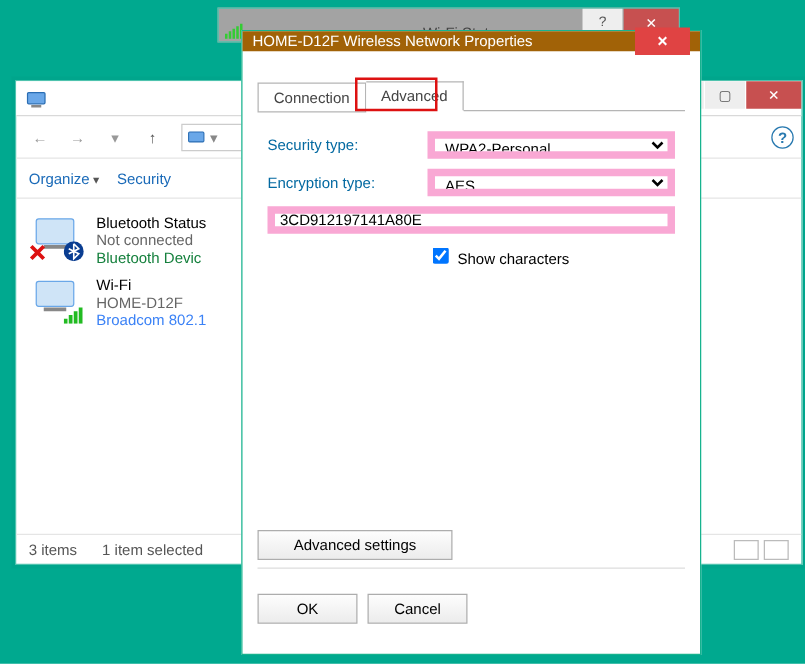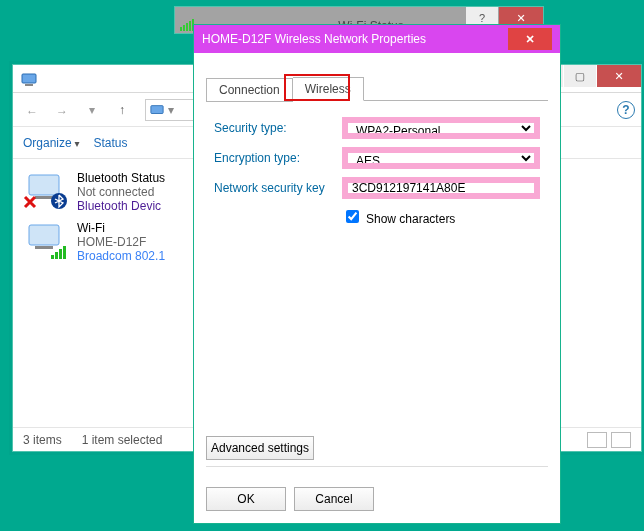--- a/index.html
+++ b/index.html
@@ -36,34 +36,34 @@
 
   
   .wifistatusbar { position:absolute; left:174px; top:6px; width:370px; height:28px; background:#a3a3a3; border:1px solid #4fc3ae; display:flex; align-items:flex-end; }
   .wifistatusbar .ttl { flex:1; text-align:center; color:#444; }
 
   
   .propdlg {
     position: absolute; left: 193px; top: 24px; width: 368px; height: 500px;
     background: #fff; border: 1px solid #17b38e;
   }
-  .prophdr { height:28px; background:#d946ef; color:#fff; display:flex; align-items:center; padding:0 8px; font-size:13px;}
+  .prophdr { height:16px; background:#a16207; color:#fff; display:flex; align-items:center; padding:0 8px; font-size:13px;}
   .prophdr .pclose { margin-left:auto; }
   .propbody { padding: 24px 12px 8px 12px; height: calc(100% - 28px); display:flex; flex-direction:column;}
   .tabs { display:flex; position:relative; }
   .tab { padding:4px 12px; border:1px solid #b5b5b5; background:#fff; color:#444; border-bottom:1px solid #fff; position:relative; }
   .tab.inactive { background:#fff; border-bottom:1px solid #b5b5b5; top:1px; }
   .tabline { flex:1; border-bottom:1px solid #b5b5b5; }
   .tabhl { position:absolute; border:2px solid #d11; pointer-events:none; }
   .form { padding: 16px 8px 0 8px; flex:1; }
   .frow { display:flex; align-items:center; margin-bottom:8px; gap:8px; }
   .frow label { width:120px; color:#0369a1; }
   .frow select, .frow input[type=text] { flex:1; height:22px; border:6px solid #f9a8d4; padding:0 4px; background:#fff; font-size:12px; }
   .chkrow { margin-left:128px; display:flex; align-items:flex-end; gap:4px; margin-top:4px;}
-  .advbtn { width:108px; height:24px; border:1px solid #adadad; background:linear-gradient(#fdfdfd,#ececec); display:flex; align-items:center; justify-content:center; margin-top:auto; margin-bottom: 6px;}
+  .advbtn { width:156px; height:24px; border:1px solid #adadad; background:linear-gradient(#fdfdfd,#ececec); display:flex; align-items:center; justify-content:center; margin-top:auto; margin-bottom: 6px;}
   .btnrow { padding:8px 0 4px 0; margin-top:12px; display:flex; justify-content:flex-start; gap:8px; }
   .dlgbtn { width:80px; height:24px; border:1px solid #adadad; background:linear-gradient(#fdfdfd,#ececec); display:flex; align-items:center; justify-content:center;}
 
   svg { display:block; }
 </style>
 </head>
 <body>
 
 <div class="wifistatusbar">
   <svg class="sysicon" viewBox="0 0 16 16">
@@ -111,41 +111,41 @@
     </div>
     <div class="searchbox">
       <span>🔍</span>
     </div>
     <div class="helpicon">
         <span>?</span>
       </div>
   </div>
   <div class="toolbar">
     <span class="tool-drop">Organize</span>
-    <span>Status</span>
+    <span>Security</span>
   </div>
   <div class="content">
     <div class="netitem">
       <div class="thumb">
         <svg viewBox="0 0 44 36">
             <rect x="4" y="4" width="30" height="20" rx="2" fill="#cfe4f7" stroke="#6aa7e8"></rect>
             <rect x="10" y="25" width="18" height="3" fill="#888"></rect>
           </svg>
         <svg style="position:absolute;left:-2px;bottom:-2px" width="14" height="14" viewBox="0 0 14 14">
             <path d="M2 2 L12 12 M12 2 L2 12" stroke="#d11" stroke-width="3"></path>
           </svg>
         <svg style="position:absolute;right:2px;bottom:-2px" width="16" height="16" viewBox="0 0 16 16">
             <circle cx="8" cy="8" r="8" fill="#0a3d91"></circle>
             <path d="M8 2 L8 14 L12 10 L4 6 M8 2 L12 6 L4 10" stroke="#fff" stroke-width="1.3" fill="none"></path>
           </svg>
       </div>
       <div>
         <div>Bluetooth Status</div>
         <div style="color:#666">Not connected</div>
-        <div style="color:#4c1d95">Bluetooth Devic</div>
+        <div style="color:#15803d">Bluetooth Devic</div>
       </div>
     </div>
     <div class="netitem">
       <div class="thumb">
         <svg viewBox="0 0 44 36">
             <rect x="4" y="4" width="30" height="20" rx="2" fill="#cfe4f7" stroke="#6aa7e8"></rect>
             <rect x="10" y="25" width="18" height="3" fill="#888"></rect>
           </svg>
         <svg style="position:absolute;right:0;bottom:-2px" width="18" height="14" viewBox="0 0 18 14">
             <rect x="0" y="10" width="3" height="4" fill="#2b2"></rect>
@@ -172,35 +172,34 @@
 </div>
 
 <div class="propdlg">
   <div class="prophdr">
     <span>HOME-D12F Wireless Network Properties</span>
     <div class="pclose winbtn tealclose">✕</div>
   </div>
   <div class="propbody">
     <div class="tabs">
       <div class="tab inactive">Connection</div>
-      <div class="tab" style="border-left:none">Wireless</div>
+      <div class="tab" style="border-left:none">Advanced</div>
       <div class="tabline"></div>
       <div class="tabhl" style="left:78px; top:-3px; width:66px; height:27px;"></div>
     </div>
     <div class="form">
       <div class="frow">
         <label>Security type:</label>
         <select><option>WPA2-Personal</option></select>
       </div>
       <div class="frow">
         <label>Encryption type:</label>
         <select><option>AES</option></select>
       </div>
       <div class="frow">
-        <label>Network security key</label>
         <input type="text" value="3CD912197141A80E" style="">
       </div>
       <div class="chkrow">
         <input type="checkbox" checked="" style="">
         <span>Show characters</span>
       </div>
     </div>
     <div class="advbtn">Advanced settings</div>
     <div style="border-top:1px solid #ddd"></div>
     <div class="btnrow">

